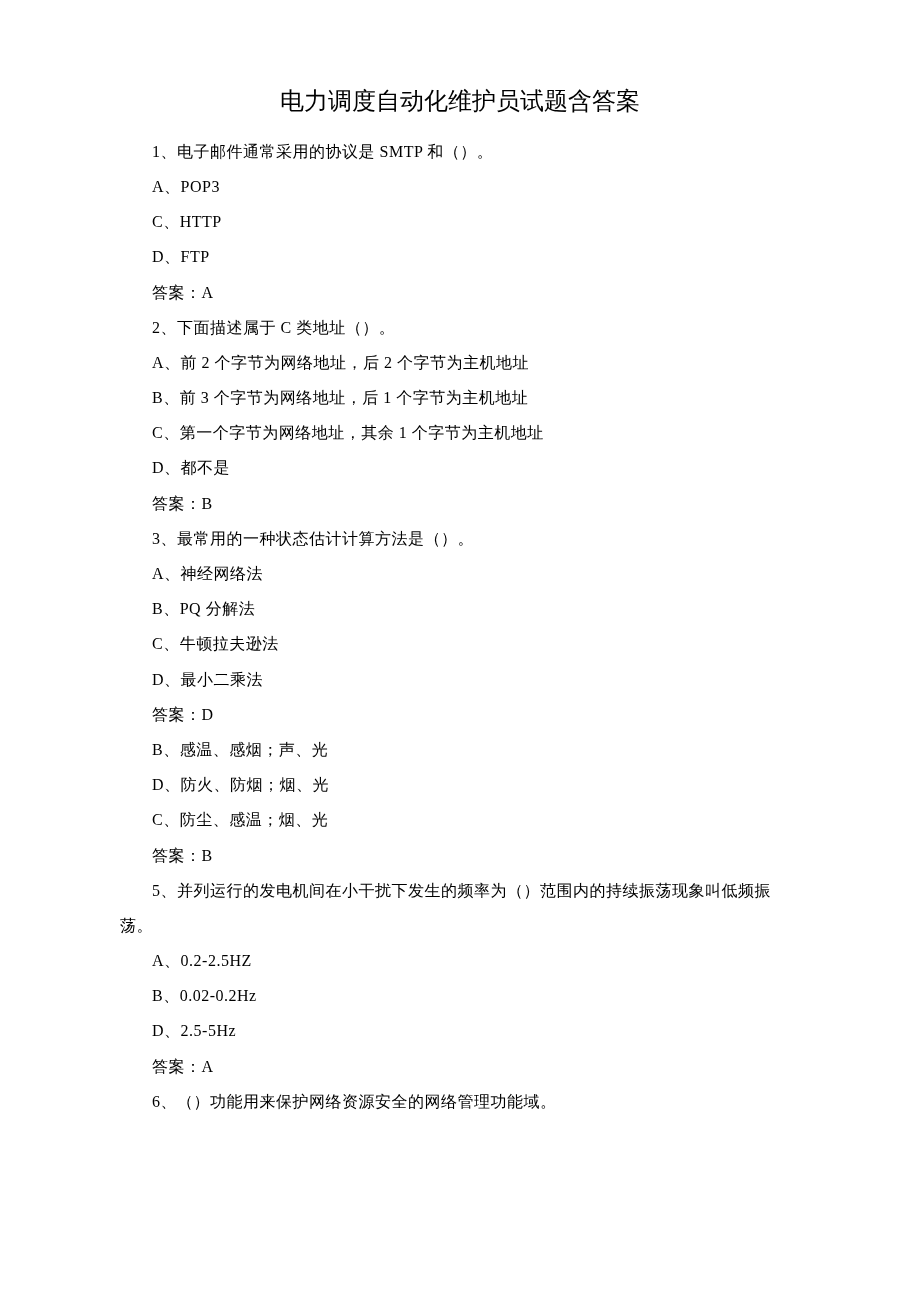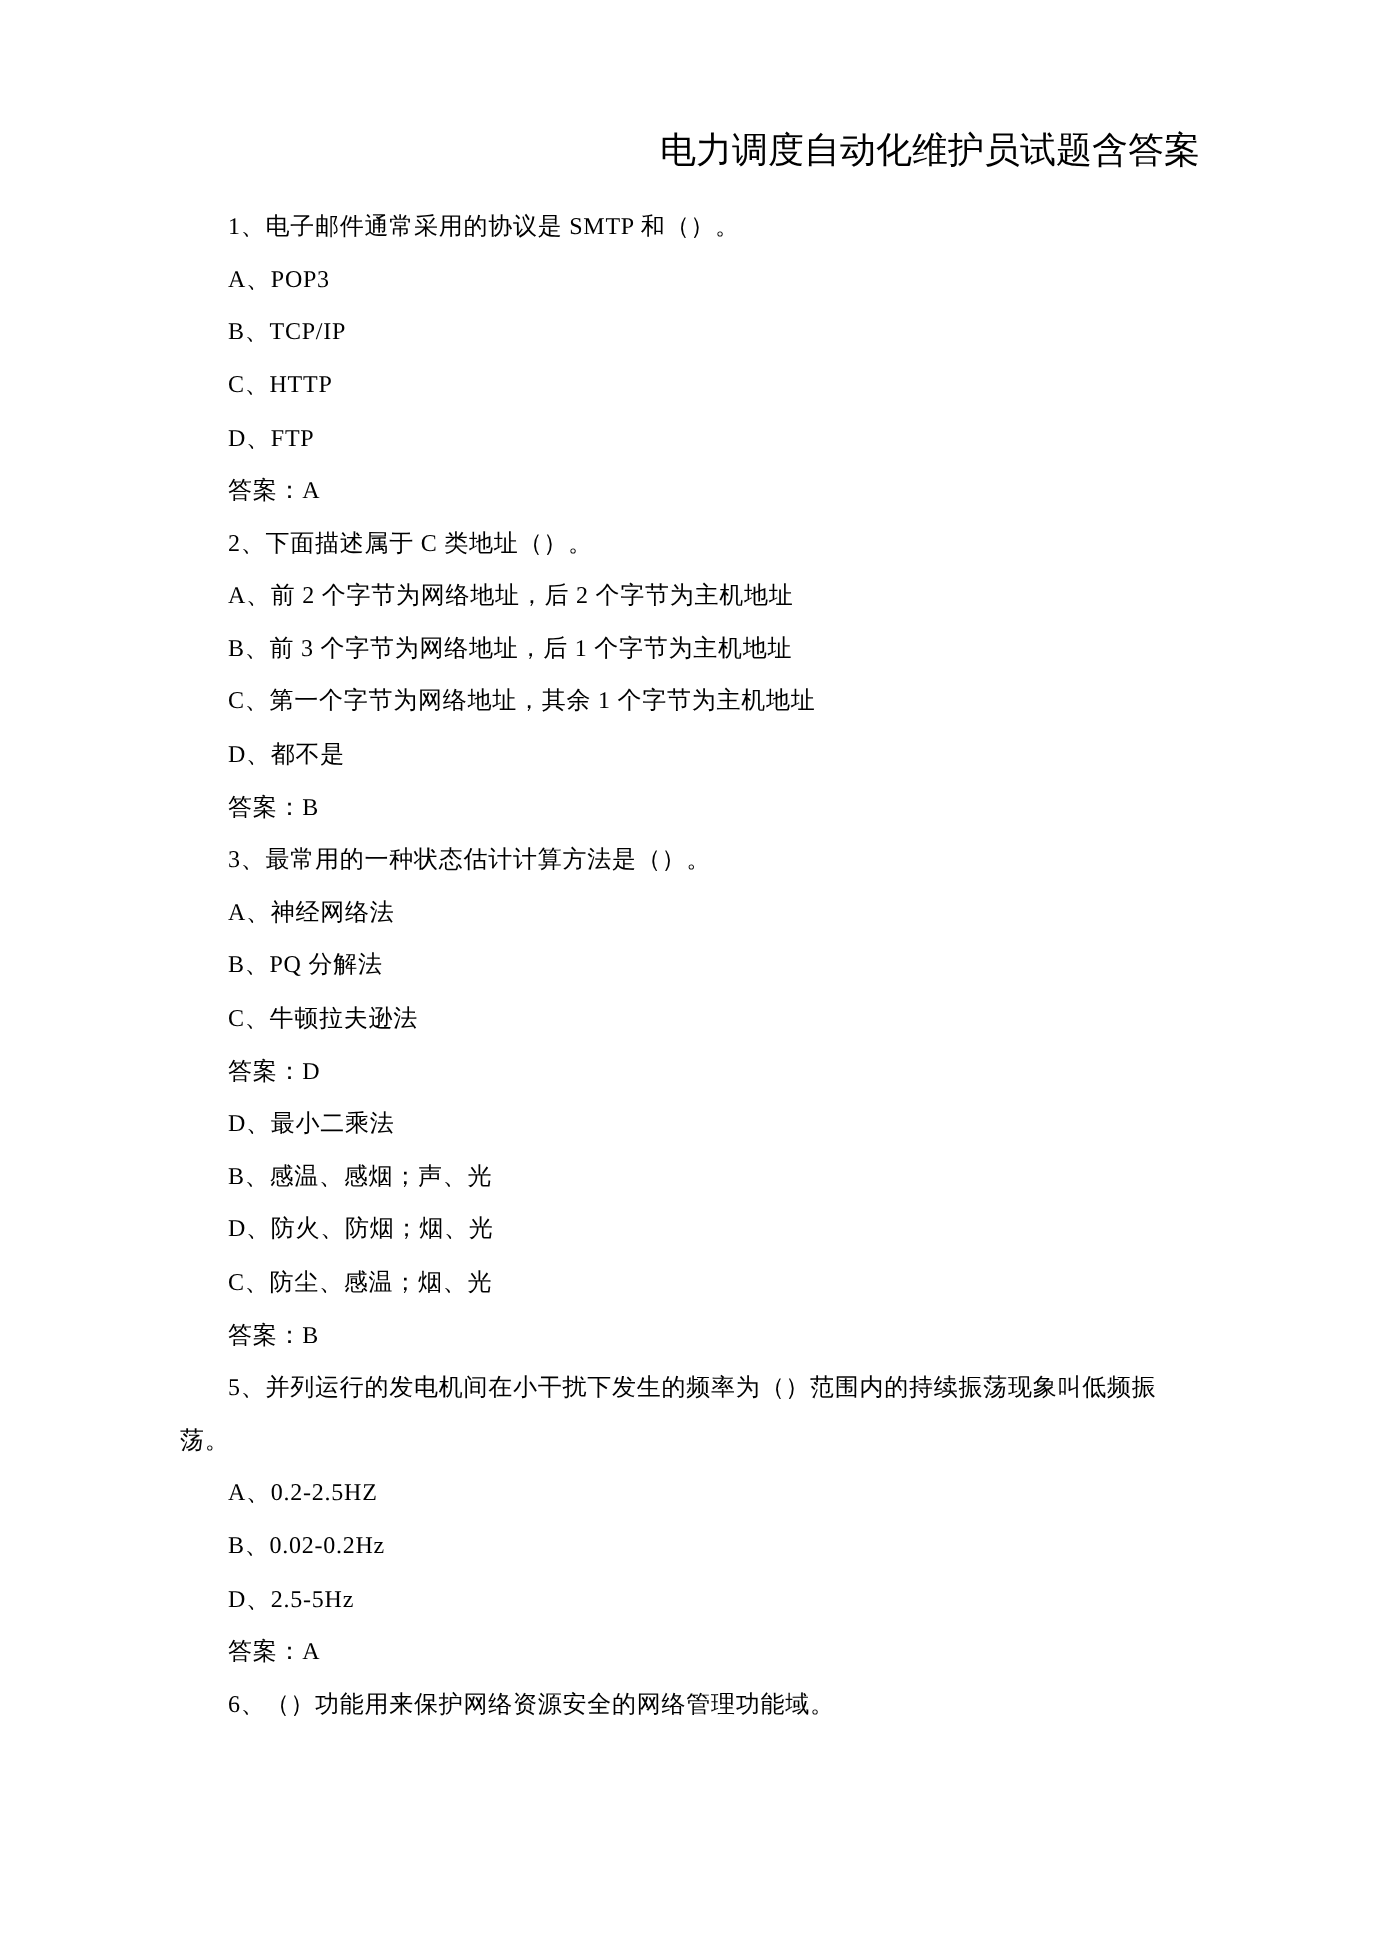--- a/index.html
+++ b/index.html
@@ -10,58 +10,57 @@
     color: #000000;
     line-height: 2.2;
   }
   .page {
     width: 920px;
     min-height: 1301px;
     box-sizing: border-box;
     padding: 75px 120px 60px 120px;
   }
   .title {
-    text-align: right;
+    text-align: center;
     font-size: 24px;
     font-family: "SimHei", "黑体", sans-serif;
     font-weight: normal;
     margin-bottom: 6px;
   }
   .line {
     text-indent: 2em;
     letter-spacing: 0.5px;
   }
 </style>
 </head>
 <body>
 
 <div class="page">
 
   <div class="title">电力调度自动化维护员试题含答案</div>
 
   <div class="line"><span>1</span><span>、</span><span>电子邮件通常采用的协议是 SMTP 和（）。</span></div>
   <div class="line"><span>A</span><span>、</span><span>POP3</span></div>
-  <div class="line"><span>B</span><span>、</span><span>TCP/IP</span></div>
   <div class="line"><span>C</span><span>、</span><span>HTTP</span></div>
   <div class="line"><span>D</span><span>、</span><span>FTP</span></div>
   <div class="line"><span>答案：</span><span>A</span></div>
 
   <div class="line"><span>2</span><span>、</span><span>下面描述属于 C 类地址（）。</span></div>
   <div class="line"><span>A</span><span>、</span><span>前 2 个字节为网络地址，后 2 个字节为主机地址</span></div>
   <div class="line"><span>B</span><span>、</span><span>前 3 个字节为网络地址，后 1 个字节为主机地址</span></div>
   <div class="line"><span>C</span><span>、</span><span>第一个字节为网络地址，其余 1 个字节为主机地址</span></div>
   <div class="line"><span>D</span><span>、</span><span>都不是</span></div>
   <div class="line"><span>答案：</span><span>B</span></div>
 
   <div class="line"><span>3</span><span>、</span><span>最常用的一种状态估计计算方法是（）。</span></div>
   <div class="line"><span>A</span><span>、</span><span>神经网络法</span></div>
   <div class="line"><span>B</span><span>、</span><span>PQ 分解法</span></div>
   <div class="line"><span>C</span><span>、</span><span>牛顿拉夫逊法</span></div>
+  <div class="line"><span>D</span><span>、</span><span>最小二乘法</span></div>
   <div class="line"><span>答案：</span><span>D</span></div>
-  <div class="line"><span>D</span><span>、</span><span>最小二乘法</span></div>
 
   <div class="line"><span>B</span><span>、</span><span>感温、感烟；声、光</span></div>
   <div class="line"><span>D</span><span>、</span><span>防火、防烟；烟、光</span></div>
   <div class="line"><span>C</span><span>、</span><span>防尘、感温；烟、光</span></div>
   <div class="line"><span>答案：</span><span>B</span></div>
 
   <div class="line"><span>5</span><span>、</span><span>并列运行的发电机间在小干扰下发生的频率为（）范围内的持续振荡现象叫低频振荡。</span></div>
   <div class="line"><span>A</span><span>、</span><span>0.2-2.5HZ</span></div>
   <div class="line"><span>B</span><span>、</span><span>0.02-0.2Hz</span></div>
   <div class="line"><span>D</span><span>、</span><span>2.5-5Hz</span></div>

